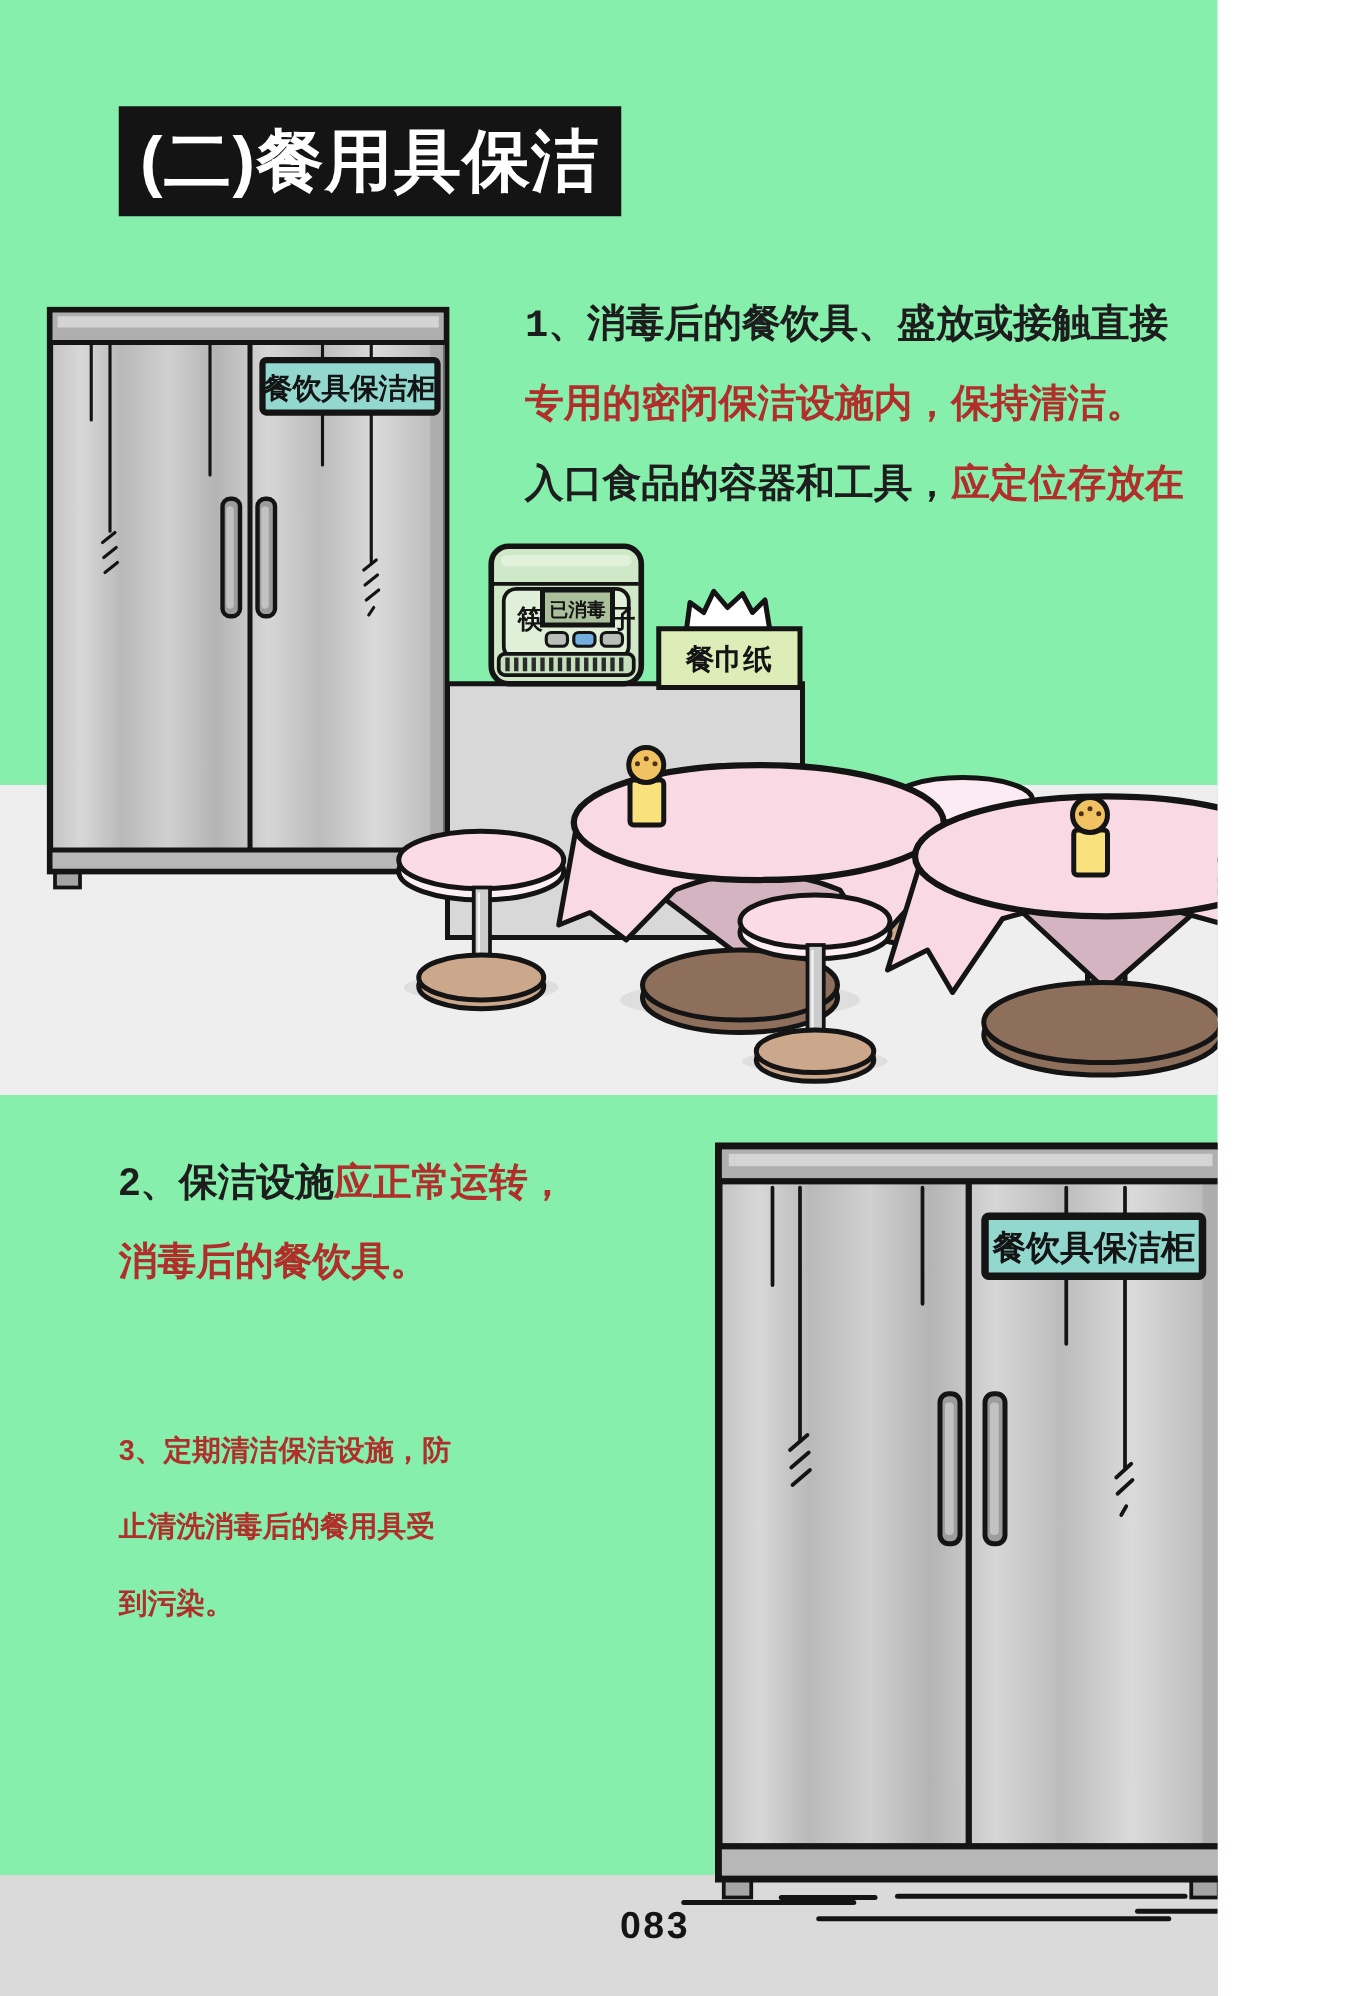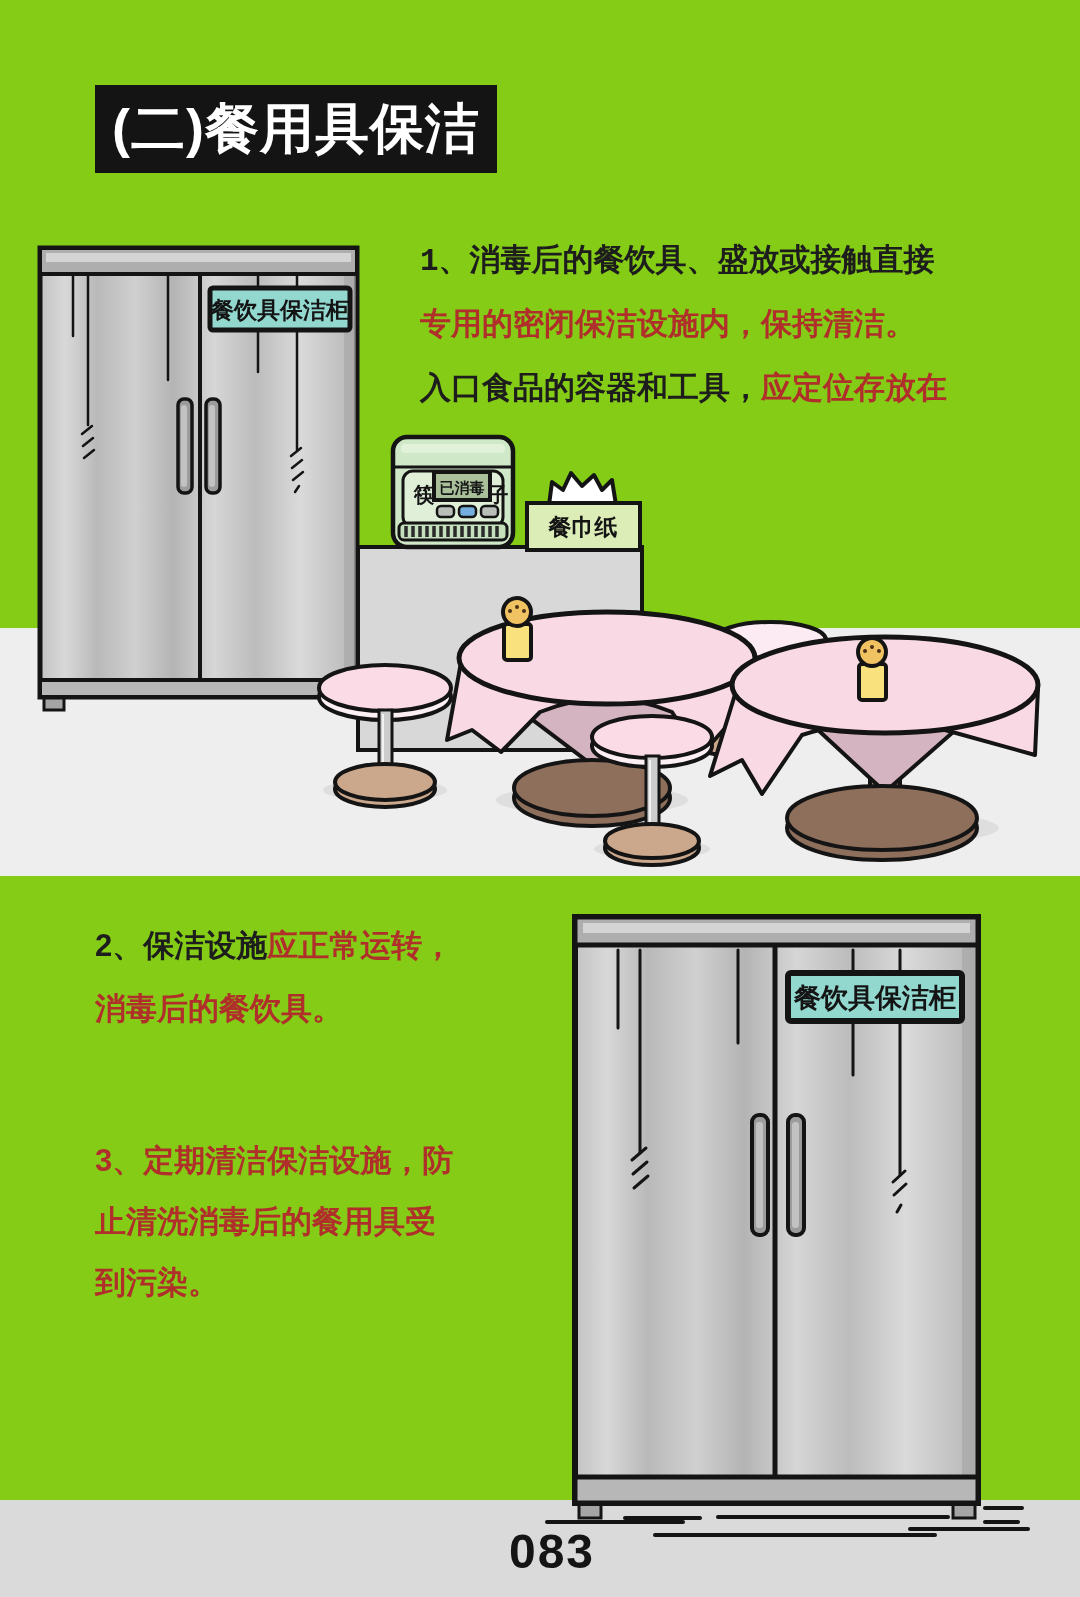--- a/index.html
+++ b/index.html
@@ -1,29 +1,29 @@
 <!DOCTYPE html>
 <html><head>
 <meta charset="utf-8">
 <style>
   html,body{margin:0;padding:0;background:#fff;}
-  .page{position:relative;width:1080px;height:1597px;background:#84cc16;overflow:hidden;
+  .page{position:relative;width:974px;height:1597px;background:#86efac;overflow:hidden;
         font-family:"Liberation Sans","DejaVu Sans",sans-serif;}
   .title-box{position:absolute;left:95px;top:85px;width:402px;height:88px;background:#141414;
              display:flex;align-items:center;justify-content:center;}
   .title-box .t{color:#ffffff;font-size:54px;font-weight:bold;letter-spacing:1px;white-space:nowrap;}
   .para{position:absolute;font-weight:bold;white-space:nowrap;}
   .para .ln{display:block;}
   .para .blk{color:#1d1d1d;}
   .para .red{color:#b02f2b;}
   #p1{left:420px;top:230px;font-size:31px;line-height:64px;font-family:Liberation Mono, monospace;}
   #p2{left:95px;top:914px;font-size:31px;line-height:63px;}
-  #p3{left:95px;top:1130px;font-size:31px;line-height:61px;}
-  .pagenum{position:absolute;left:492px;top:1524px;width:120px;text-align:center;
-           font-size:48px;font-weight:bold;color:#141414;letter-spacing:2px;}
+  #p3{left:95px;top:1130px;font-size:23px;line-height:61px;}
+  .pagenum{position:absolute;left:464px;top:1524px;width:120px;text-align:center;
+           font-size:30px;font-weight:bold;color:#141414;letter-spacing:2px;}
   svg{position:absolute;left:0;display:block;}
   #scene1{top:220px;}
   #scene2{top:890px;}
   svg text{font-family:"Liberation Sans","DejaVu Sans",sans-serif;font-weight:bold;fill:#141414;}
 </style>
 </head>
 <body>
 
 <div class="page">
 

